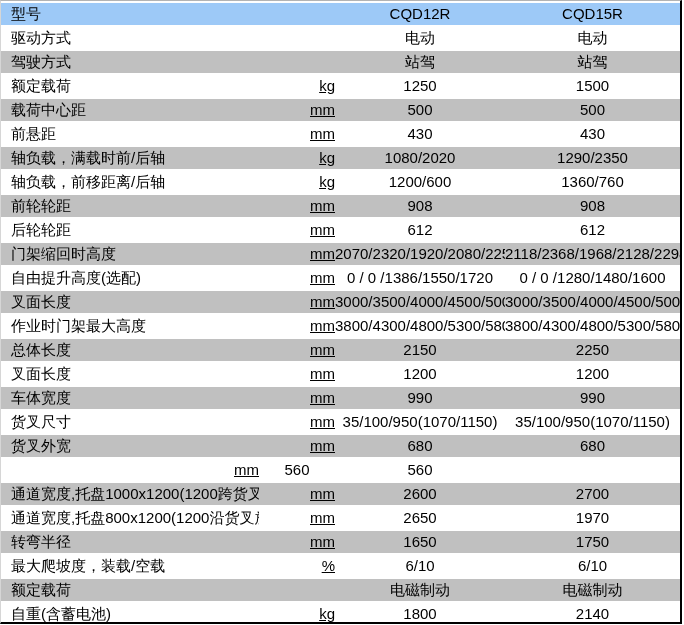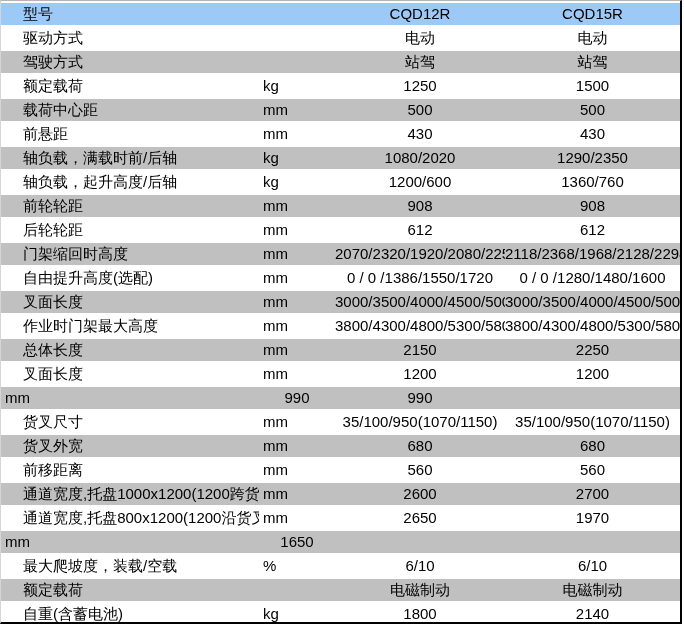--- a/index.html
+++ b/index.html
@@ -39,22 +39,22 @@
     line-height: 22px;
     margin-bottom: 2px;
     background: var(--row-bg, #ffffff);
   }
   .row.alt   { background: var(--alt-row-bg, #c0c0c0); }
   .row.head  { background: var(--header-bg, #9dc9f7); }
   .cell {
     overflow: hidden;
     white-space: nowrap;
   }
-  .cell.name { padding-left: 22px; text-align: left; }
-  .cell.unit { padding-left: 4px; text-align: left; }
+  .cell.name { padding-left: 10px; text-align: left; }
+  .cell.unit { padding-left: 4px; text-align: right; text-decoration: underline; }
   .cell.val  { text-align: center; }
 </style>
 </head>
 <body>
 
 <div class="screen">
   <div class="table-frame">
 
     <div class="row head">
       <div class="cell name">型号</div>
@@ -94,21 +94,21 @@
           <div class="cell val">430</div>
           <div class="cell val">430</div>
         </div>
         <div class="row alt">
           <div class="cell name">轴负载，满载时前/后轴</div>
           <div class="cell unit">kg</div>
           <div class="cell val">1080/2020</div>
           <div class="cell val">1290/2350</div>
         </div>
         <div class="row">
-          <div class="cell name">轴负载，起升高度/后轴</div>
+          <div class="cell name">轴负载，前移距离/后轴</div>
           <div class="cell unit">kg</div>
           <div class="cell val">1200/600</div>
           <div class="cell val">1360/760</div>
         </div>
         <div class="row alt">
           <div class="cell name">前轮轮距</div>
           <div class="cell unit">mm</div>
           <div class="cell val">908</div>
           <div class="cell val">908</div>
         </div>
@@ -148,57 +148,59 @@
           <div class="cell val">2150</div>
           <div class="cell val">2250</div>
         </div>
         <div class="row">
           <div class="cell name">叉面长度</div>
           <div class="cell unit">mm</div>
           <div class="cell val">1200</div>
           <div class="cell val">1200</div>
         </div>
         <div class="row alt">
+          <div class="cell name">车体宽度</div>
           <div class="cell unit">mm</div>
           <div class="cell val">990</div>
           <div class="cell val">990</div>
         </div>
         <div class="row">
           <div class="cell name">货叉尺寸</div>
           <div class="cell unit">mm</div>
           <div class="cell val">35/100/950(1070/1150)</div>
           <div class="cell val">35/100/950(1070/1150)</div>
         </div>
         <div class="row alt">
           <div class="cell name">货叉外宽</div>
           <div class="cell unit">mm</div>
           <div class="cell val">680</div>
           <div class="cell val">680</div>
         </div>
         <div class="row">
-          <div class="cell name">前移距离</div>
           <div class="cell unit">mm</div>
           <div class="cell val">560</div>
           <div class="cell val">560</div>
         </div>
         <div class="row alt">
           <div class="cell name">通道宽度,托盘1000x1200(1200跨货叉放置)</div>
           <div class="cell unit">mm</div>
           <div class="cell val">2600</div>
           <div class="cell val">2700</div>
         </div>
         <div class="row">
           <div class="cell name">通道宽度,托盘800x1200(1200沿货叉放置)</div>
           <div class="cell unit">mm</div>
           <div class="cell val">2650</div>
           <div class="cell val">1970</div>
         </div>
         <div class="row alt">
+          <div class="cell name">转弯半径</div>
           <div class="cell unit">mm</div>
           <div class="cell val">1650</div>
+          <div class="cell val">1750</div>
         </div>
         <div class="row">
           <div class="cell name">最大爬坡度，装载/空载</div>
           <div class="cell unit">%</div>
           <div class="cell val">6/10</div>
           <div class="cell val">6/10</div>
         </div>
         <div class="row alt">
           <div class="cell name">额定载荷</div>
           <div class="cell unit"></div>

